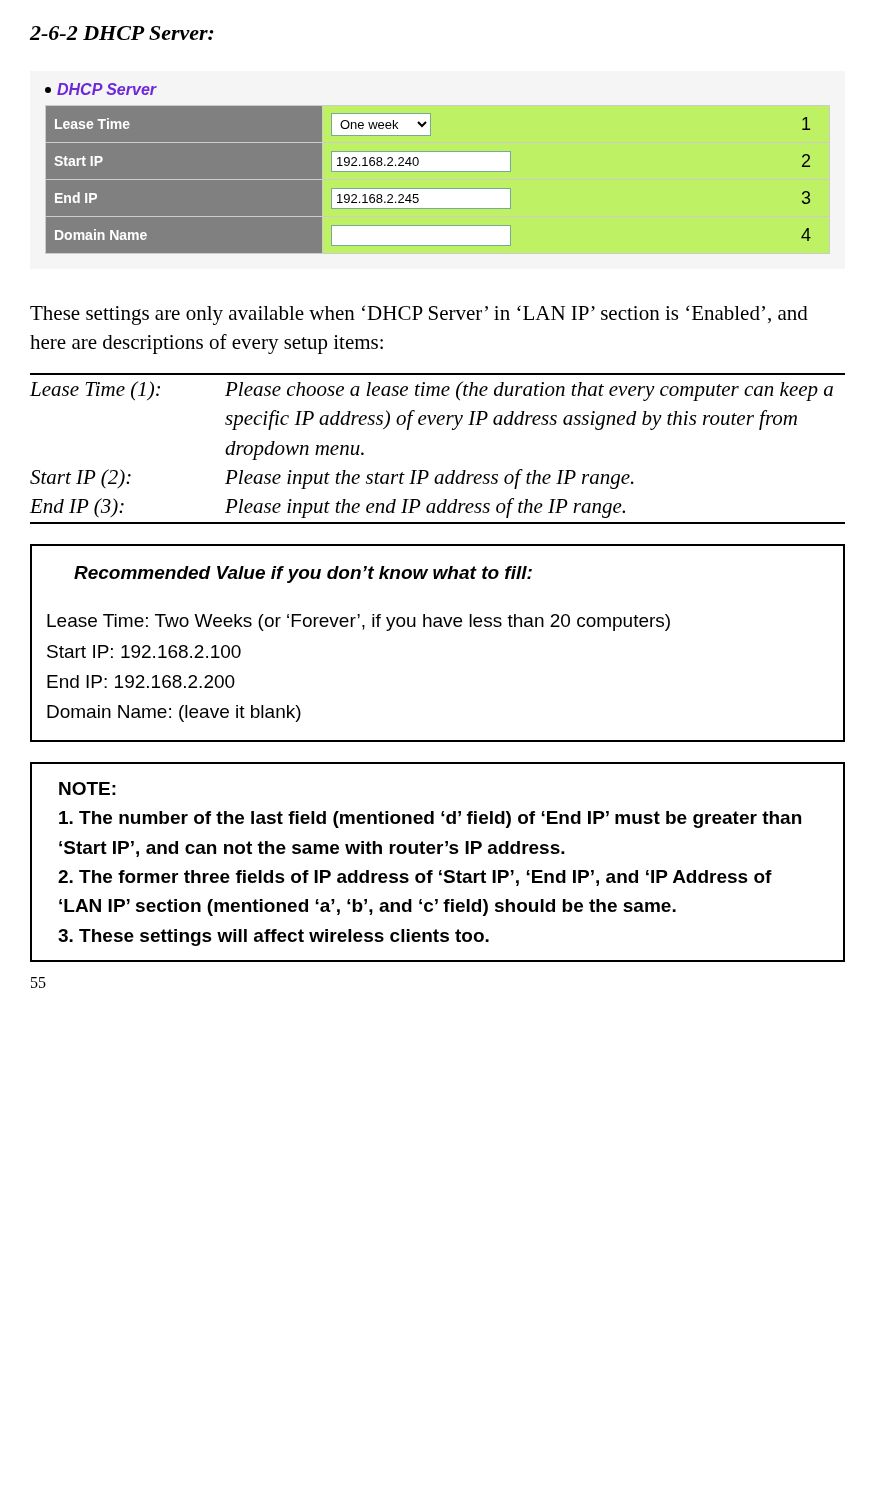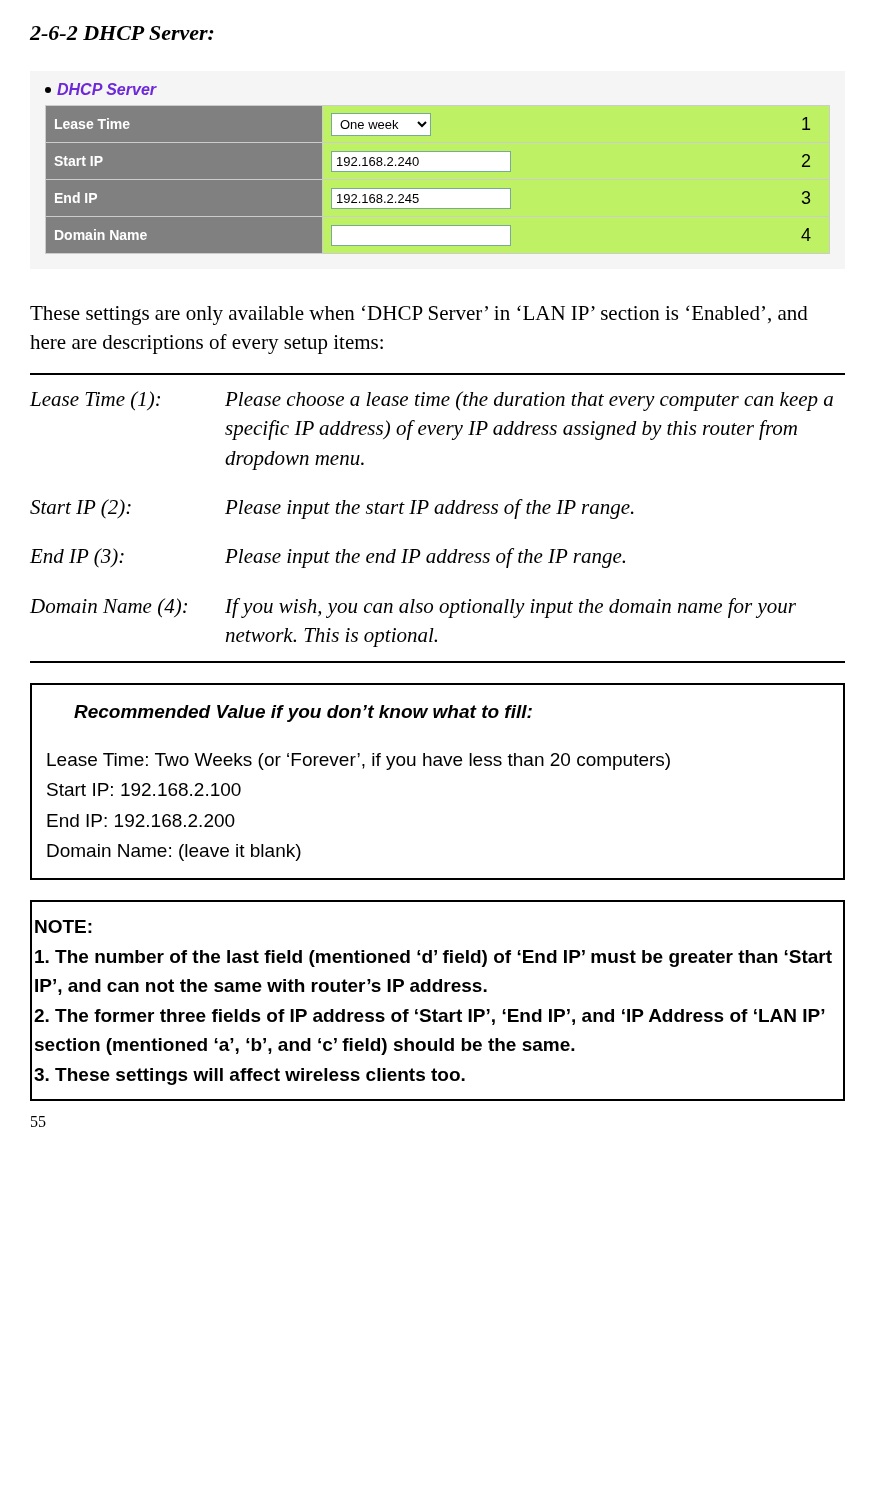--- a/index.html
+++ b/index.html
@@ -91,21 +91,21 @@
     width: 100%;
     border-top: 2px solid #000;
     border-bottom: 2px solid #000;
     margin-bottom: 20px;
     border-collapse: collapse;
   }
   .settings-table td {
     font-style: italic;
     font-size: 21px;
     vertical-align: top;
-    padding: 10px 0;
+    padding: 0 0;
     line-height: 1.4;
   }
   .settings-table td.name {
     width: 195px;
     white-space: nowrap;
   }
   .info-box {
     border: 2px solid #000;
     padding: 12px 14px;
     margin-bottom: 20px;
@@ -114,21 +114,21 @@
     line-height: 1.6;
   }
   .info-box .title {
     font-weight: bold;
     font-style: italic;
     margin-bottom: 18px;
     margin-left: 28px;
   }
   .note-box {
     border: 2px solid #000;
-    padding: 10px 2px;
+    padding: 10px 26px;
     font-family: Arial, sans-serif;
     font-size: 19px;
     font-weight: bold;
     line-height: 1.55;
   }
   .page-num {
     font-size: 16px;
     margin-top: 12px;
   }
 </style>
@@ -187,24 +187,20 @@
     <td>Please choose a lease time (the duration that every computer can keep a specific IP address) of every IP address assigned by this router from dropdown menu.</td>
   </tr>
   <tr>
     <td class="name">Start IP (2):</td>
     <td>Please input the start IP address of the IP range.</td>
   </tr>
   <tr>
     <td class="name">End IP (3):</td>
     <td>Please input the end IP address of the IP range.</td>
   </tr>
-  <tr>
-    <td class="name">Domain Name (4):</td>
-    <td>If you wish, you can also optionally input the domain name for your network. This is optional.</td>
-  </tr>
 </tbody>
   </table>
 
 <div class="info-box">
   <div class="title">Recommended Value if you don’t know what to fill:</div>
   <div>Lease Time: Two Weeks (or ‘Forever’, if you have less than 20 computers)</div>
   <div>Start IP: 192.168.2.100</div>
   <div>End IP: 192.168.2.200</div>
   <div>Domain Name: (leave it blank)</div>
 </div>

